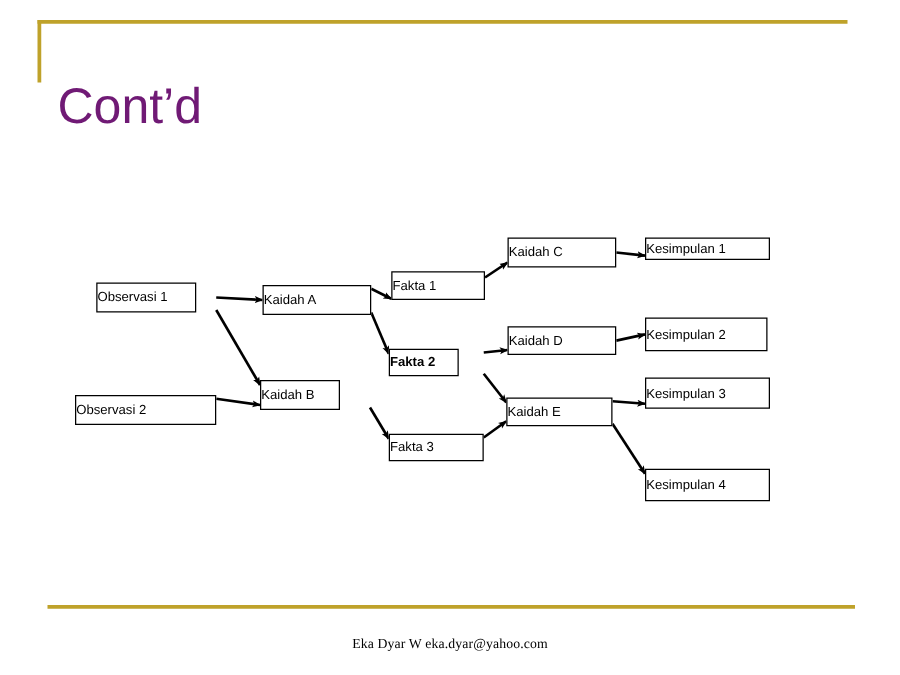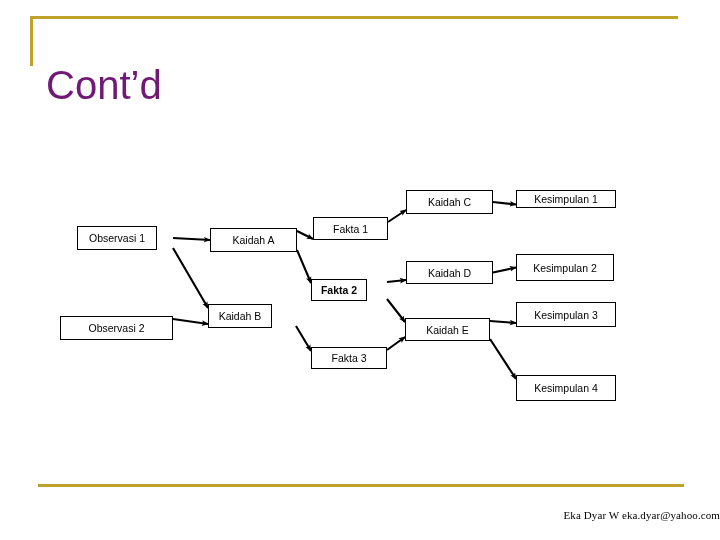--- a/index.html
+++ b/index.html
@@ -53,21 +53,21 @@
     font-family: "Liberation Sans", sans-serif;
     white-space: nowrap;
   }
 
   
   .footer {
     position: absolute;
     left: 0;
     top: 509px;
     width: 720px;
-    text-align: right;
+    text-align: center;
     font-family: "Liberation Serif", serif;
     font-size: 11px;
     color: #000000;
     letter-spacing: 0.1px;
   }
 
   
   .diagram {
     position: absolute;
     left: 0;
@@ -80,21 +80,20 @@
     left: 0;
     top: 0;
   }
   .node {
     position: absolute;
     box-sizing: border-box;
     border: 1px solid #000000;
     background: #ffffff;
     display: flex;
     align-items: center;
-    justify-content: center;
     font-family: "Liberation Sans", sans-serif;
     font-size: 10.5px;
     color: #000000;
     white-space: nowrap;
     z-index: 2;
   }
 </style>
 </head>
 <body>
 

